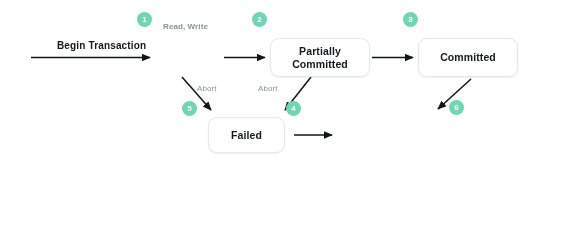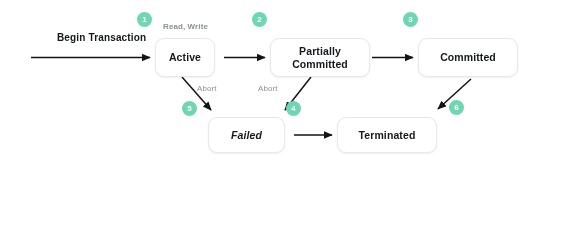--- a/index.html
+++ b/index.html
@@ -93,44 +93,38 @@
 
     <line x1="182" y1="77" x2="211" y2="110" stroke="#111418" stroke-width="1.5" marker-end="url(#arrowhead)"></line>
 
     <line x1="311" y1="77" x2="285" y2="110" stroke="#111418" stroke-width="1.5" marker-end="url(#arrowhead)"></line>
 
     <line x1="294" y1="135" x2="332" y2="135" stroke="#111418" stroke-width="1.5" marker-end="url(#arrowhead)"></line>
 
     <line x1="471" y1="79" x2="438" y2="109" stroke="#111418" stroke-width="1.5" marker-end="url(#arrowhead)"></line>
   </svg>
 
-  <div class="node" style="left:155px; top:38px; width:60px; height:39px;">
-    <span>Active</span>
-  </div>
 
   <div class="node" style="left:270px; top:38px; width:100px; height:39px;">
     <div>
       <span>Partially</span>
       <span>Committed</span>
     </div>
   </div>
 
   <div class="node" style="left:418px; top:38px; width:100px; height:39px;">
     <span>Committed</span>
   </div>
 
-  <div class="node" style="left:208px; top:117px; width:77px; height:36px;font-style:italic;">
+  <div class="node" style="left:208px; top:117px; width:77px; height:36px;">
     <span>Failed</span>
   </div>
 
-  <div class="node" style="left:337px; top:117px; width:100px; height:36px;">
-    <span>Terminated</span>
-  </div>
 
-  <div class="edge-label strong" style="left:31px; top:32px;padding-left:26px;">Begin Transaction</div>
+  <div class="edge-label strong" style="left:31px; top:40px;padding-left:26px;">Begin Transaction</div>
 
   <div class="edge-label" style="left:163px; top:22px;font-weight:bold;">Read, Write</div>
 
   <div class="edge-label" style="left:197px; top:84px;">Abort</div>
 
   <div class="edge-label" style="left:258px; top:84px;">Abort</div>
 
   <div class="badge" style="left:137px; top:12px;">
     <span>1</span>
   </div>

